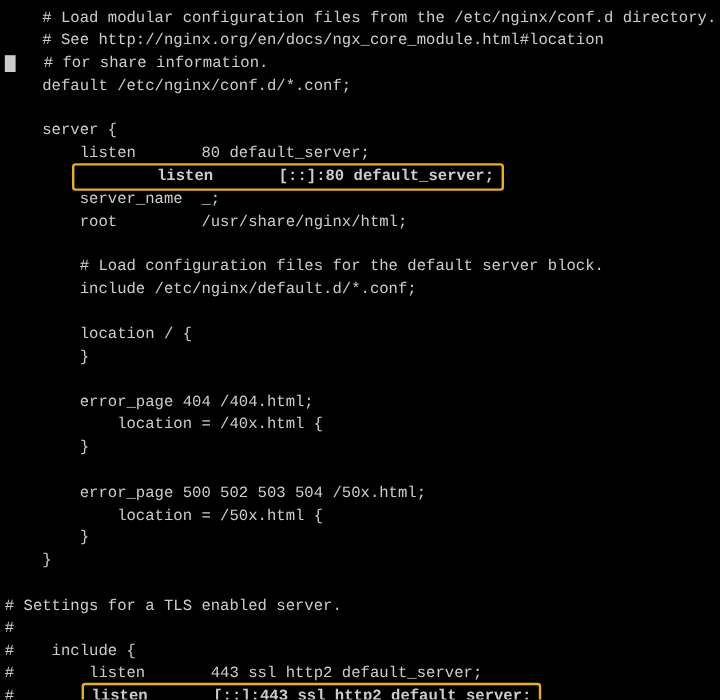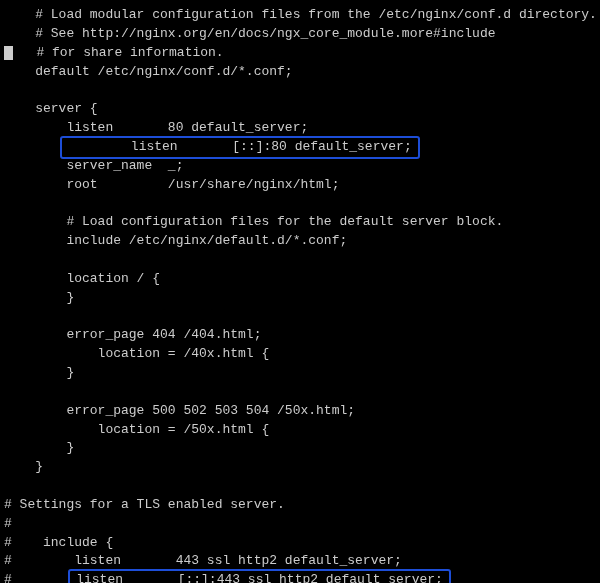--- a/index.html
+++ b/index.html
@@ -25,31 +25,32 @@
   .cursor {
     display: inline-block;
     background: #ccc;
     width: 9px;
     height: 14px;
     vertical-align: text-bottom;
     margin-right: 0;
   }
   .hlbox {
     display: inline-block;
-    border: 2px solid #1d4ed8;
+    border: 2px solid #eab308;
     border-radius: 3px;
     padding: 0 6px;
     margin: -2px -6px;
+    font-weight: bold;
   }
 </style>
 </head>
 <body>
 
 <pre><span>    # Load modular configuration files from the /etc/nginx/conf.d directory.</span>
-<span>    # See http://nginx.org/en/docs/ngx_core_module.more#include</span>
+<span>    # See http://nginx.org/en/docs/ngx_core_module.html#location</span>
 <span class="cursor"></span>   <span># for share information.</span>
 <span>    default /etc/nginx/conf.d/*.conf;</span>
 <span></span>
 <span>    server {</span>
 <span>        listen       80 default_server;</span>
         <span class="hlbox"><span>        listen       [::]:80 default_server;</span></span>
 <span>        server_name  _;</span>
 <span>        root         /usr/share/nginx/html;</span>
 <span></span>
 <span>        # Load configuration files for the default server block.</span>

